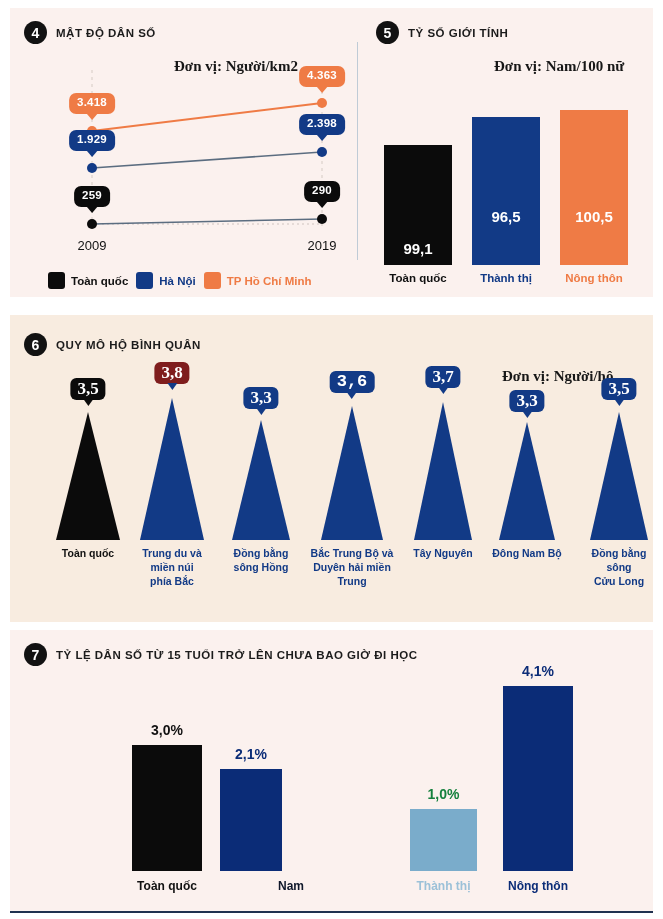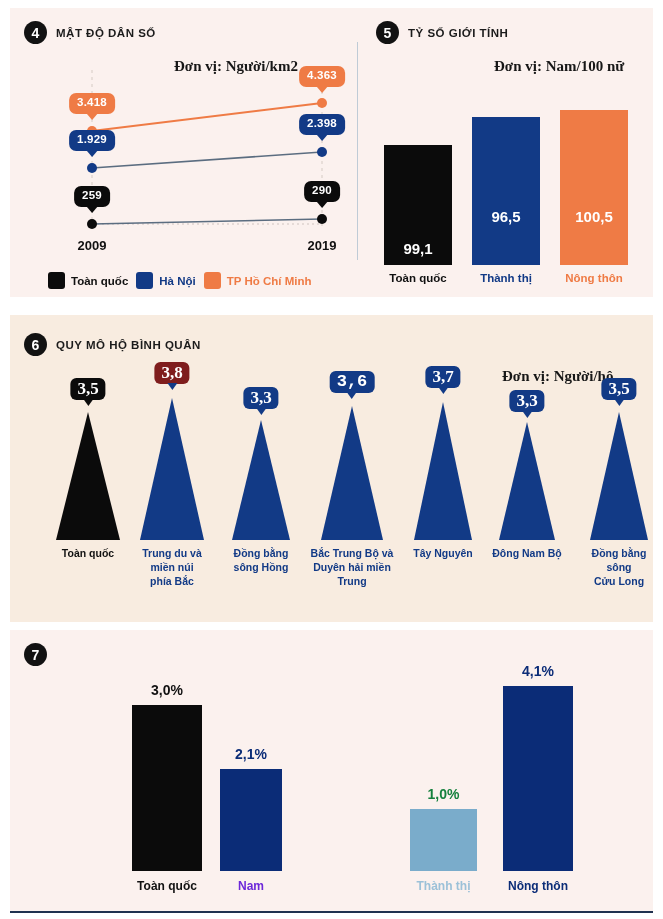--- a/index.html
+++ b/index.html
@@ -52,21 +52,21 @@
     border-right:6px solid transparent;border-top:7px solid currentColor;
   }
   .pill.black{background:#0b0b0b;color:#0b0b0b;}
   .pill.black span{color:#ffffff;margin-top:40px;}
   .pill.blue{background:#123a86;color:#123a86;}
   .pill.blue span{color:#ffffff;}
   .pill.orange{background:#ef7b45;color:#ef7b45;}
   .pill.orange span{color:#ffffff;}
   .dot{position:absolute;width:10px;height:10px;border-radius:50%;
        transform:translate(-50%,-50%);}
-  .yearlbl{position:absolute;font-size:13px;font-weight:bold;color:#111;
+  .yearlbl{position:absolute;font-size:13px;font-weight:normal;color:#111;
            transform:translateX(-50%);}
   .legend{position:absolute;left:38px;top:264px;display:flex;align-items:center;gap:8px;}
   .legend .item{display:flex;align-items:center;gap:6px;}
   .legend .sw{width:17px;height:17px;border-radius:3px;flex:0 0 auto;}
   .legend .lb{font-size:11.5px;font-weight:bold;white-space:nowrap;}
   .bar5{position:absolute;bottom:32px;}
   .bar5 .rect{position:absolute;bottom:0;left:0;right:0;top:0;}
   .bar5 .val{
     position:absolute;left:0;right:0;top:95px;text-align:center;
     color:#ffffff;font-size:15px;font-weight:bold;
@@ -291,32 +291,33 @@
       </div>
       <div class="clabel" style="top:134px;color:#123a86;width:92px;">Đồng bằng
 sông
 Cửu Long</div>
     </div>
   </div>
 
   <div class="panel" id="panel7">
     <div class="sec-head" style="left:14px;top:13px;">
       <div class="badge">7</div>
-    </div>
-
-    <div class="bar7" style="left:122px;width:70px;height:166px;">
+      <div class="sec-title">TỶ LỆ DÂN SỐ TỪ 15 TUỔI TRỞ LÊN CHƯA BAO GIỜ ĐI HỌC</div>
+    </div>
+
+    <div class="bar7" style="left:122px;width:70px;height:126px;">
       <div class="rect" style="background:#0b0b0b;"></div>
       <div class="val" style="color:#111;">3,0%</div>
       <div class="cap" style="color:#111;">Toàn quốc</div>
     </div>
 
     <div class="bar7" style="left:210px;width:62px;height:102px;">
       <div class="rect" style="background:#0b2c77;"></div>
       <div class="val" style="color:#0b2c77;">2,1%</div>
-      <div class="cap" style="color:#6d28d9;">Nam</div>
+      <div class="cap" style="color:#0f172a;text-align:right;">Nam</div>
     </div>
 
 
     <div class="bar7" style="left:400px;width:67px;height:62px;">
       <div class="rect" style="background:#7aaccb;"></div>
       <div class="val" style="color:#15803d;">1,0%</div>
       <div class="cap" style="color:#9cc1d8;">Thành thị</div>
     </div>
 
     <div class="bar7" style="left:493px;width:70px;height:185px;">

